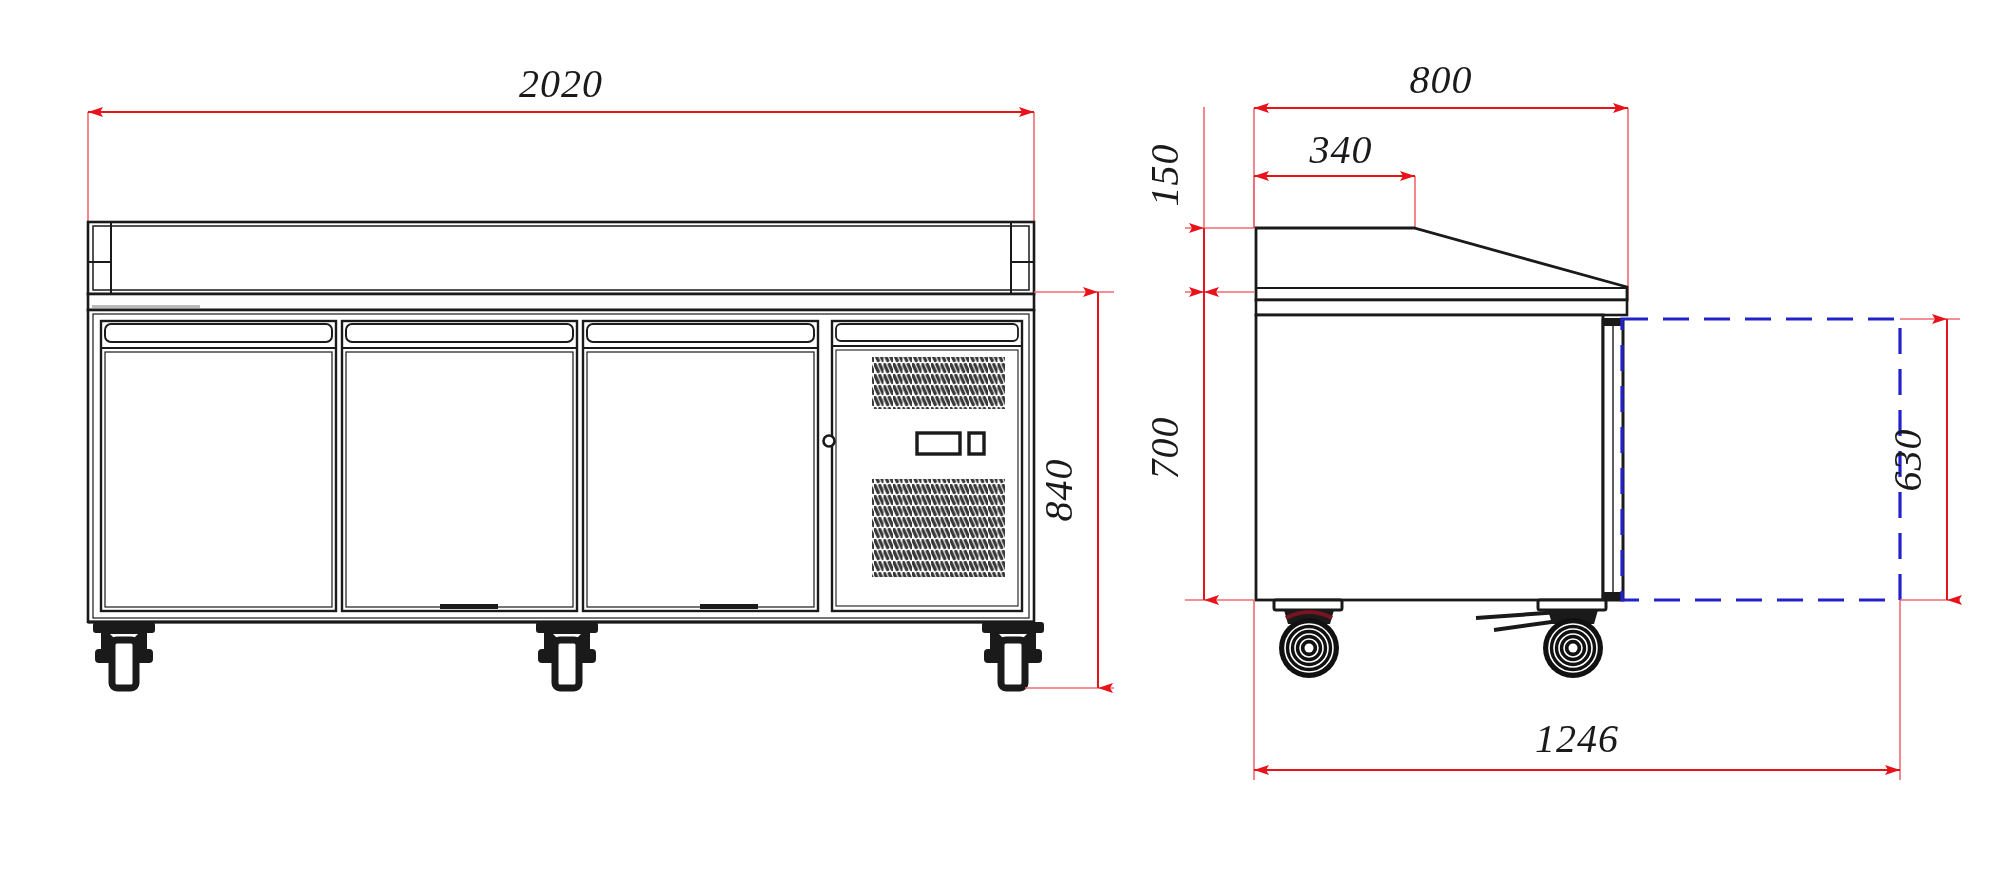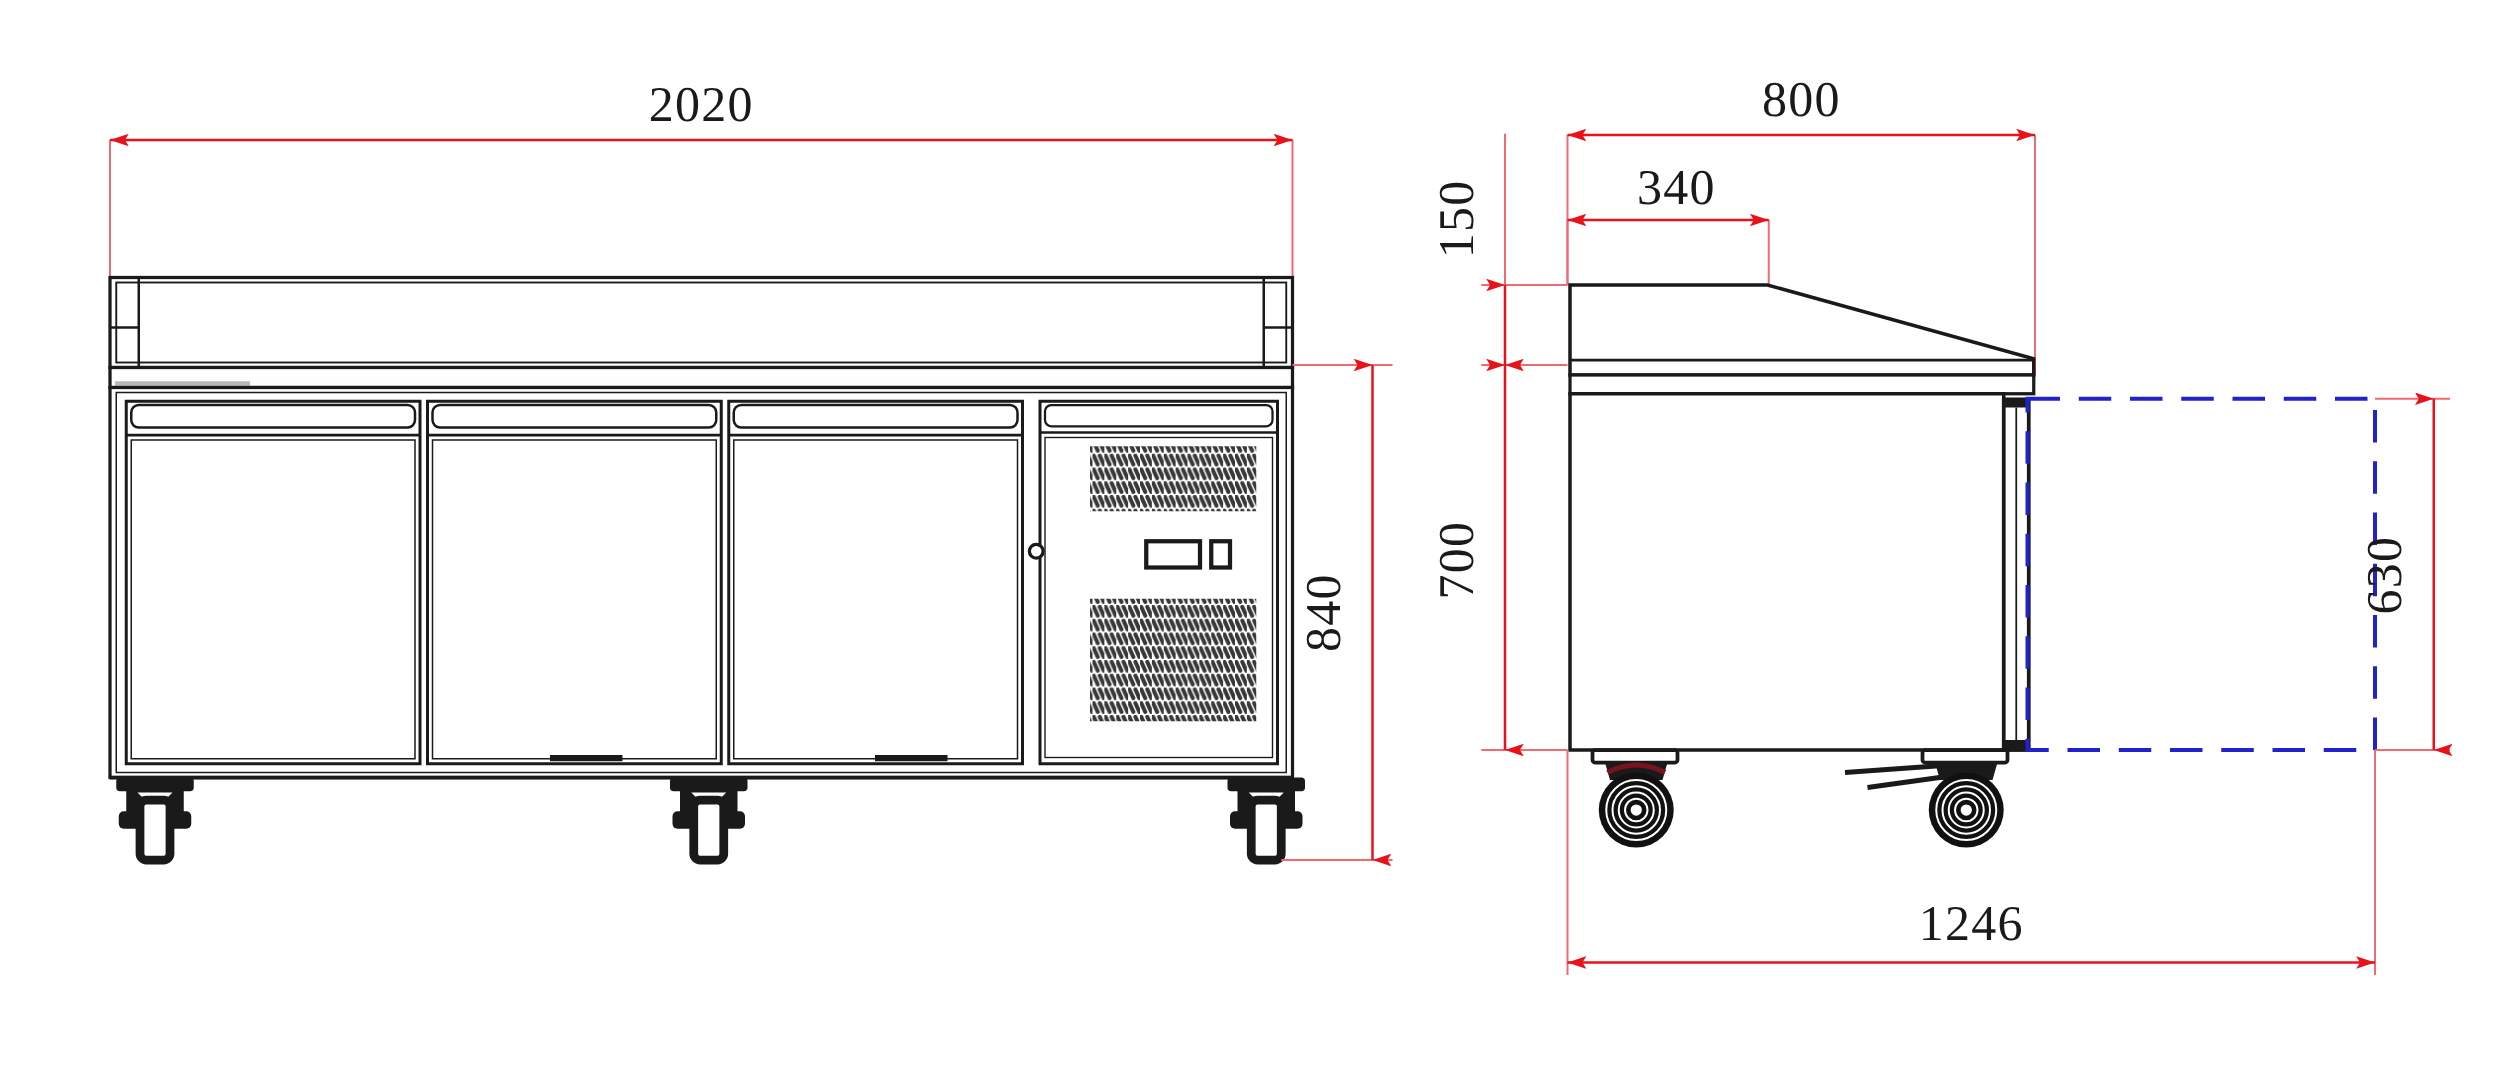--- a/index.html
+++ b/index.html
@@ -3,21 +3,21 @@
 <meta charset="utf-8">
 <title>Refrigerated Counter Technical Drawing</title>
 <style>
   html,body{margin:0;padding:0;background:#ffffff;}
   body{
     width:2000px;height:870px;
     font-family:"Liberation Serif", serif;
     overflow:hidden;
     position:relative;
   }
-  #stage{position:absolute;left:0;top:0;width:2000px;height:870px;}
+  #stage{position:absolute;left:0;top:0;width:2000px;height:870px;font-style:italic;}
   svg{display:block;}
   .dimtxt{
     font-family:"Liberation Serif", serif;
     font-size:40px;
     fill:#1a1a1a;
     letter-spacing:1px;
   }
 </style>
 </head>
 <body>

